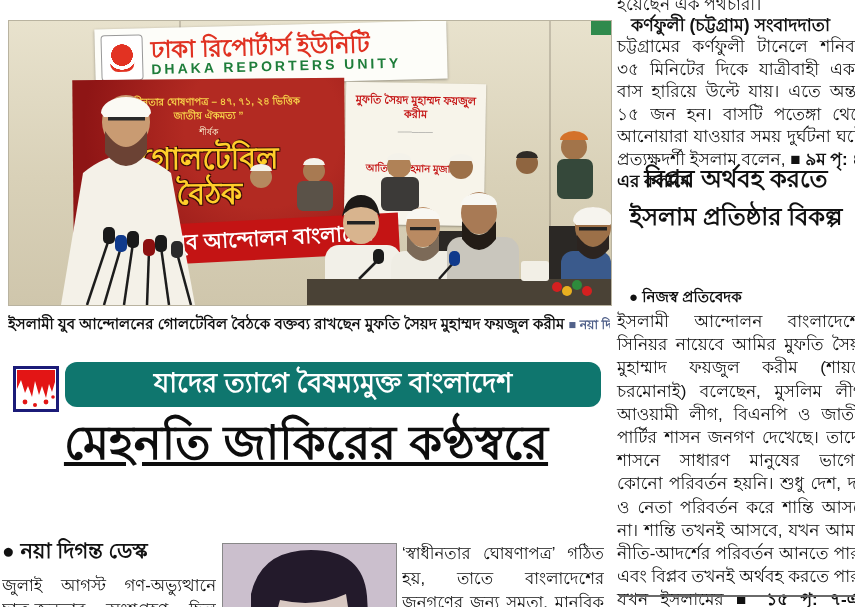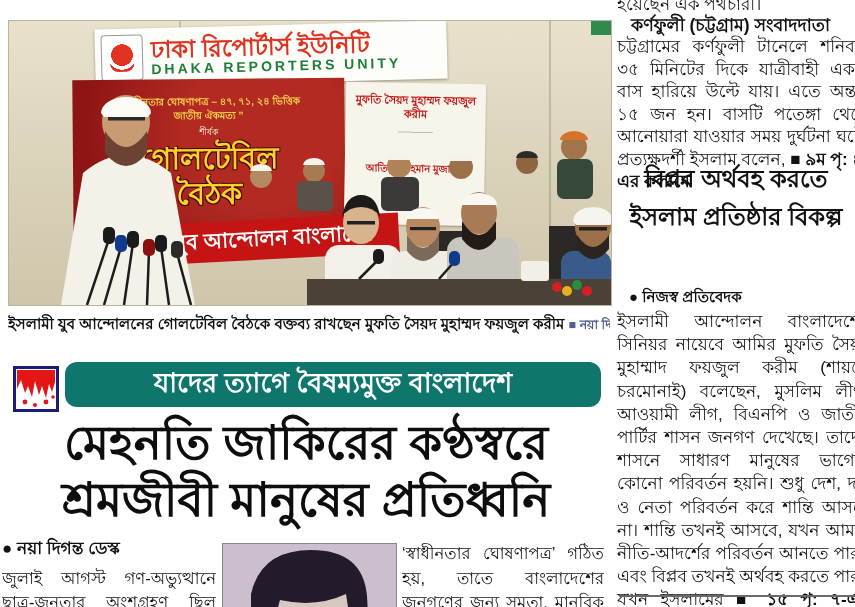--- a/index.html
+++ b/index.html
@@ -43,24 +43,24 @@
   #caption .credit{font-weight:bold;color:#51618a;font-size:12.5px;}
 
   
   #uprising-logo{left:13px;top:366px;width:46px;height:46px;}
   #kicker-band{left:65px;top:362px;width:536px;height:45px;background:#0f766e;border-radius:12px;
                display:flex;align-items:center;justify-content:center;}
   #kicker-band span{color:#fff;font-weight:bold;font-size:27px;white-space:nowrap;}
 
   
   #main-headline{left:0;top:414px;width:612px;text-align:center;font-weight:bold;font-size:47px;line-height:57px;color:#0d0d0d;}
-  #main-headline div{white-space:nowrap;}
-
-  
-  .byline{font-weight:bold;font-size:17px;}
+  #main-headline div{white-space:nowrap;text-decoration:underline;}
+
+  
+  .byline{font-weight:bold;font-size:21px;}
   .bodytext{font-size:16.5px;line-height:24px;text-align:justify;}
   #lead-col1{left:2px;top:535px;width:214px;height:72px;overflow:hidden;}
   #lead-col1 .bodytext{margin-top:3px;}
   #portrait{left:222px;top:543px;width:173px;height:64px;border:1px solid #888;overflow:hidden;background:#c9bccb;}
   #lead-col2{left:402px;top:541px;width:202px;height:66px;overflow:hidden;}
   #lead-col2 .bodytext{line-height:24.5px;}
 
   
   #right-col{left:617px;top:0;width:252px;height:607px;}
   #spill-line{position:absolute;left:0;top:-9px;width:250px;font-size:17px;}
@@ -213,21 +213,20 @@
       <circle cx="22" cy="39" r="2" fill="#e31515"></circle>
     <circle cx="33" cy="36" r="2.4" fill="#e31515"></circle>
       <circle cx="40" cy="31" r="1.8" fill="#e31515"></circle>
   </svg>
   <div id="kicker-band" class="abs">
     <span>যাদের ত্যাগে বৈষম্যমুক্ত বাংলাদেশ</span>
   </div>
 
   <div id="main-headline" class="abs">
     <div>মেহনতি জাকিরের কণ্ঠস্বরে</div>
-    <div>শ্রমজীবী মানুষের প্রতিধ্বনি</div>
   </div>
 
   <div id="lead-col1" class="abs">
     <div class="byline">● নয়া দিগন্ত ডেস্ক</div>
     <div class="bodytext">জুলাই আগস্ট গণ-অভ্যুত্থানে ছাত্র-জনতার অংশগ্রহণ ছিল স্বতঃস্ফূর্ত। এই সর্বাত্মক</div>
   </div>
 
   <div id="portrait" class="abs">
     <svg width="173" height="120" viewBox="0 0 173 120">
       <rect width="173" height="120" fill="#cbbfcd"></rect>

